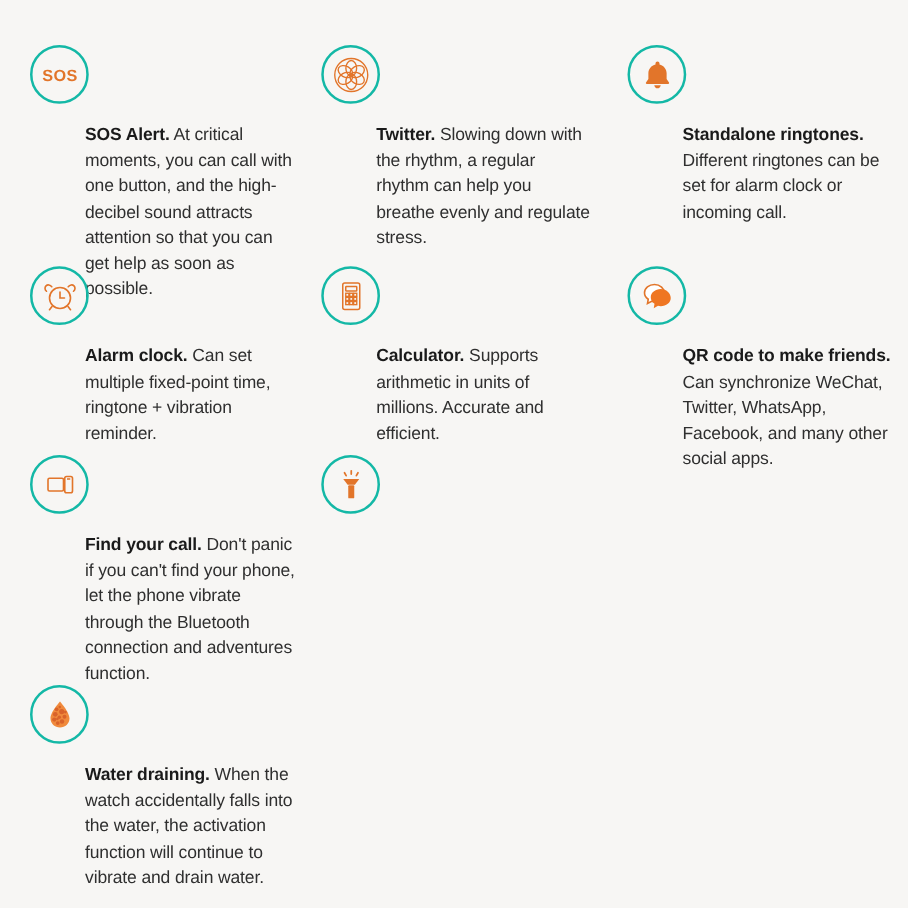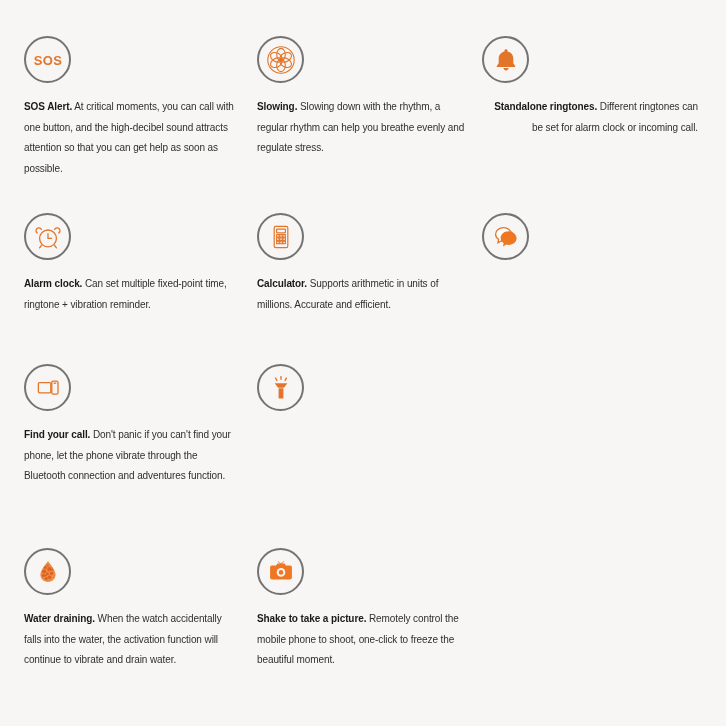--- a/index.html
+++ b/index.html
@@ -25,50 +25,51 @@
 
   .feature-card {
     position: absolute;
     width: 216px;
     box-sizing: border-box;
   }
 
   
   .col-0 { left: 24px;  }
   .col-1 { left: 257px; }
-  .col-2 { left: 482px; text-align: right; }
+  .col-2 { left: 502px; }
 
   
   .row-0 { top: 36px;  }
   .row-1 { top: 213px; }
   .row-2 { top: 364px; }
   .row-3 { top: 548px; }
 
   
   .icon-badge {
     width: 47px;
     height: 47px;
     border-radius: 50%;
-    border: 2px solid #737373;
+    border: 2px solid #14b8a6;
     box-sizing: border-box;
     display: flex;
     align-items: center;
     justify-content: center;
     margin-bottom: 14px;
   }
   .icon-badge svg {
     display: block;
   }
 
   
   .feature-text {
-    font-size: 10px;
+    font-size: 14px;
     line-height: 20.5px;
     color: #2b2b2b;
     letter-spacing: -0.1px;
+    margin-left: 44px;
   }
   .feature-title {
     font-weight: bold;
     color: #1a1a1a;
   }
   .feature-desc {
     font-weight: normal;
     color: #2f2f2f;
   }
 </style>
@@ -98,21 +99,21 @@
             <ellipse cx="16" cy="21.4" rx="4.3" ry="6.2"></ellipse>
             <ellipse cx="16" cy="10.6" rx="4.3" ry="6.2" transform="rotate(60 16 16)"></ellipse>
             <ellipse cx="16" cy="21.4" rx="4.3" ry="6.2" transform="rotate(60 16 16)"></ellipse>
             <ellipse cx="16" cy="10.6" rx="4.3" ry="6.2" transform="rotate(120 16 16)"></ellipse>
             <ellipse cx="16" cy="21.4" rx="4.3" ry="6.2" transform="rotate(120 16 16)"></ellipse>
           </g>
         </g>
       </svg>
     </div>
     <div class="feature-text">
-      <span class="feature-title">Slowing.</span><span class="feature-desc"> Slowing down with the rhythm, a regular rhythm can help you breathe evenly and regulate stress.</span>
+      <span class="feature-title">Twitter.</span><span class="feature-desc"> Slowing down with the rhythm, a regular rhythm can help you breathe evenly and regulate stress.</span>
     </div>
   </div>
 
   <div class="feature-card col-2 row-0">
     <div class="icon-badge">
       <svg width="28" height="28" viewBox="0 0 28 28">
         <path d="M14 3.2c-0.9 0-1.6 0.7-1.6 1.6v0.7c-3.3 0.7-5.7 3.6-5.7 7.1v4.6l-1.9 2.8c-0.3 0.5 0.05 1.1 0.6 1.1h17.2c0.55 0 0.9-0.6 0.6-1.1l-1.9-2.8v-4.6c0-3.5-2.4-6.4-5.7-7.1v-0.7c0-0.9-0.7-1.6-1.6-1.6z" fill="#e2752a"></path>
         <path d="M11.4 22.1c0.25 1.5 1.3 2.5 2.6 2.5s2.35-1 2.6-2.5z" fill="#e2752a"></path>
       </svg>
     </div>
@@ -163,20 +164,23 @@
       <span class="feature-title">Alarm clock.</span><span class="feature-desc"> Can set multiple fixed-point time, ringtone + vibration reminder.</span>
     </div>
   </div>
 
   <div class="feature-card col-2 row-1">
     <div class="icon-badge">
       <svg width="30" height="30" viewBox="0 0 30 30">
         <path d="M12.6 5.6c-4.4 0-8 2.9-8 6.6 0 2.1 1.2 4 3 5.2l-0.6 3.4 3.3-1.8c0.7 0.2 1.5 0.3 2.3 0.3 4.4 0 8-2.9 8-6.6s-3.6-7.1-8-7.1z" fill="#ffffff" stroke="#e2752a" stroke-width="1.3"></path>
         <path d="M17.6 9.2c-4.4 0-8 2.9-8 6.6 0 2.1 1.2 4 3 5.2l-0.6 3.5 3.4-1.9c0.7 0.2 1.4 0.3 2.2 0.3 4.4 0 8-2.9 8-6.6s-3.6-7.1-8-7.1z" fill="#ef7622"></path>
       </svg>
+    </div>
+    <div class="feature-text">
+      <span class="feature-title">QR code to make friends.</span><span class="feature-desc"> Can synchronize WeChat, Twitter, WhatsApp, Facebook, and many other social apps.</span>
     </div>
   </div>
 
   <div class="feature-card col-0 row-2">
     <div class="icon-badge">
       <svg width="30" height="30" viewBox="0 0 30 30">
         <g fill="none" stroke="#e2752a" stroke-width="1.3" stroke-linejoin="round">
           <rect x="5.4" y="9.6" width="12.4" height="10.2" rx="1.2"></rect>
           <rect x="18.8" y="8.2" width="6.2" height="13" rx="1.4"></rect>
           <path d="M20.6 10.2h2.6"></path>
@@ -224,27 +228,14 @@
           <circle cx="13.8" cy="7.6" r="1.0"></circle>
           <circle cx="11.9" cy="17.2" r="1.0"></circle>
         </g>
       </svg>
     </div>
     <div class="feature-text">
       <span class="feature-title">Water draining.</span><span class="feature-desc"> When the watch accidentally falls into the water, the activation function will continue to vibrate and drain water.</span>
     </div>
   </div>
 
-  <div class="feature-card col-1 row-3">
-    <div class="icon-badge">
-      <svg width="30" height="30" viewBox="0 0 30 30">
-        <path d="M11.3 6.4h7.4l1.2 2.2h4.2c1 0 1.8 0.8 1.8 1.8v10.2c0 1-0.8 1.8-1.8 1.8h-18.2c-1 0-1.8-0.8-1.8-1.8v-10.2c0-1 0.8-1.8 1.8-1.8h4.2z" fill="#ef7622"></path>
-        <circle cx="15" cy="15.4" r="4.3" fill="#f7f6f4"></circle>
-        <circle cx="15" cy="15.4" r="2.3" fill="#ef7622"></circle>
-        <path d="M12.4 4.4c0.7 1.4 1.6 2 2.6 2s1.9-0.6 2.6-2" fill="none" stroke="#e2752a" stroke-width="0.9"></path>
-      </svg>
-    </div>
-    <div class="feature-text">
-      <span class="feature-title">Shake to take a picture.</span><span class="feature-desc"> Remotely control the mobile phone to shoot, one-click to freeze the beautiful moment.</span>
-    </div>
-  </div>
 
 </div>
 
 </body></html>

